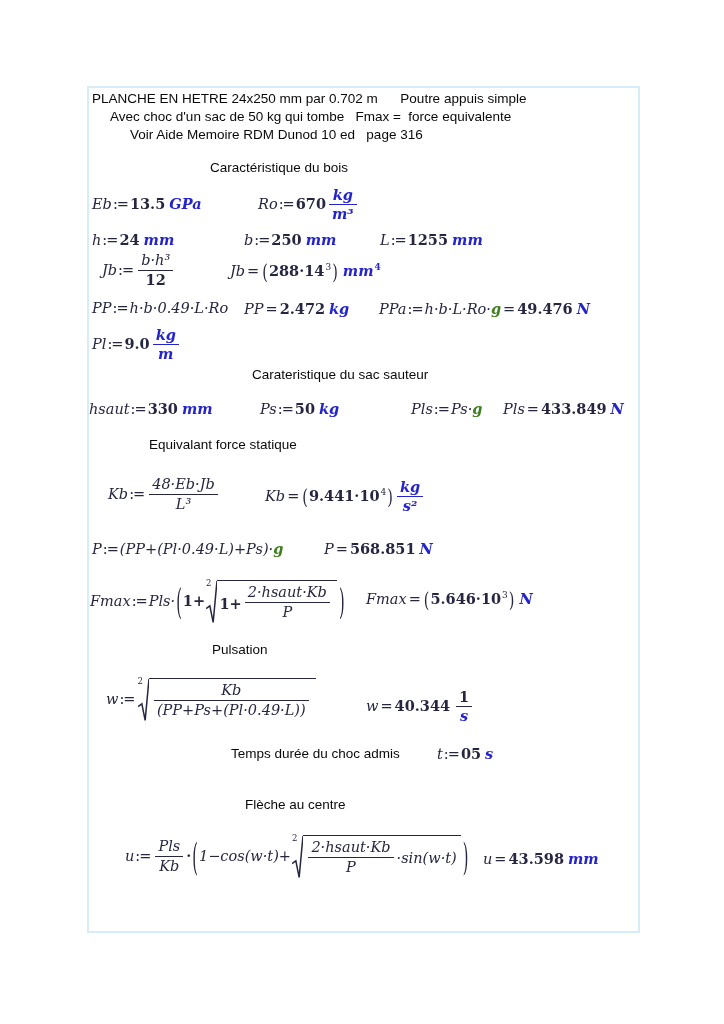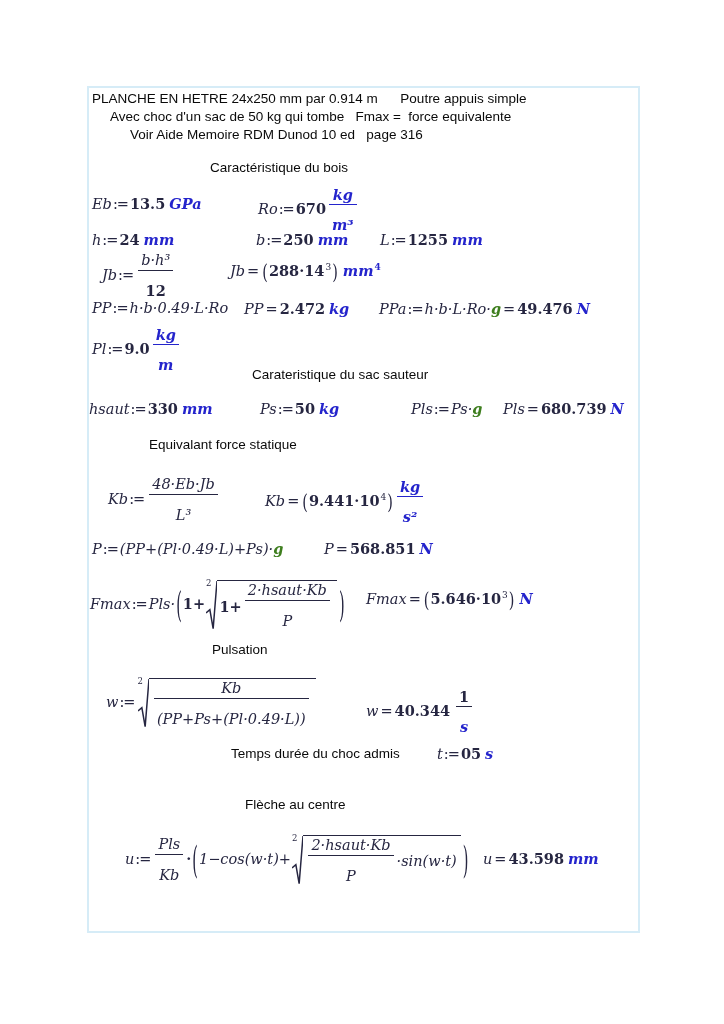--- a/index.html
+++ b/index.html
@@ -13,55 +13,55 @@
       color:#262641;}
   .mi{font-style:italic;}
   .up{font-style:normal;font-weight:bold;}
   .asn{font-style:normal;letter-spacing:-1px;margin:0 2px 0 1px;}
   .eqs{font-style:normal;margin:0 2px;}
   .unit{color:#2424cc;font-weight:bold;font-style:italic;margin-left:4px;}
   .grav{color:#3e7e1e;font-weight:bold;font-style:italic;}
   .sup{font-style:normal;font-size:9px;position:relative;top:-6px;margin-left:1px;}
   .frac{display:inline-block;text-align:center;vertical-align:middle;margin:0 3px;}
   .frac .fnum{display:block;padding:0 3px 1px 3px;line-height:1.1;}
-  .frac .fden{display:block;border-top:1.3px solid currentColor;padding:12px 3px 0 3px;line-height:1.15;text-align:center;}
+  .frac .fden{display:block;border-top:1.3px solid currentColor;padding:1px 3px 0 3px;line-height:1.15;text-align:center;}
   .sqrt{display:inline-flex;align-items:stretch;vertical-align:middle;margin:0 1px;}
   .sqidx{font-style:normal;font-size:8.5px;align-self:flex-start;margin:-2px -5px 0 0;
          position:relative;z-index:2;}
   .sqsign{width:11px;align-self:stretch;display:block;}
   .sqsign svg{width:100%;height:100%;display:block;}
   .sqbody{display:inline-flex;align-items:center;border-top:1.4px solid currentColor;
           padding:2px 4px 1px 2px;}
   .bp{display:inline-block;font-style:normal;vertical-align:middle;
       transform:scaleY(var(--sy,1.3));padding:0 1px;}
 </style>
 </head>
 <body>
 
 <div>
   <div class="sheet"></div>
 
-  <div class="txt" style="left:92px;top:91px;">PLANCHE EN HETRE 24x250 mm par 0.914 m      Poutre appuis simple</div>
+  <div class="txt" style="left:92px;top:91px;">PLANCHE EN HETRE 24x250 mm par 0.702 m      Poutre appuis simple</div>
   <div class="txt" style="left:110px;top:109px;">Avec choc d'un sac de 50 kg qui tombe   Fmax =  force equivalente</div>
   <div class="txt" style="left:130px;top:127px;">Voir Aide Memoire RDM Dunod 10 ed   page 316</div>
 
   <div class="txt" style="left:210px;top:160px;">Caractéristique du bois</div>
 
   <div class="eq" style="left:92px;top:195px;">
     <span class="mi">Eb</span><span class="asn">:=</span><span class="up">13.5</span><span class="unit">GPa</span>
   </div>
 
   <div class="eq" style="left:258px;top:187px;">
     <span class="mi">Ro</span><span class="asn">:=</span><span class="up">670</span><span class="frac unit"><span class="fnum">kg</span><span class="fden">m³</span></span>
   </div>
 
   <div class="eq" style="left:92px;top:231px;">
     <span class="mi">h</span><span class="asn">:=</span><span class="up">24</span><span class="unit">mm</span>
   </div>
-  <div class="eq" style="left:244px;top:231px;margin-left:12px;">
+  <div class="eq" style="left:244px;top:231px;">
     <span class="mi">b</span><span class="asn">:=</span><span class="up">250</span><span class="unit">mm</span>
   </div>
   <div class="eq" style="left:380px;top:231px;">
     <span class="mi">L</span><span class="asn">:=</span><span class="up">1255</span><span class="unit">mm</span>
   </div>
 
   <div class="eq" style="left:92px;top:253px;margin-left:10px;">
     <span class="mi">Jb</span><span class="asn">:=</span><span class="frac"><span class="fnum mi">b·h³</span><span class="fden up">12</span></span>
   </div>
   <div class="eq" style="left:230px;top:262px;">
@@ -87,21 +87,21 @@
   <div class="eq" style="left:89px;top:400px;">
     <span class="mi">hsaut</span><span class="asn">:=</span><span class="up">330</span><span class="unit">mm</span>
   </div>
   <div class="eq" style="left:260px;top:400px;">
     <span class="mi">Ps</span><span class="asn">:=</span><span class="up">50</span><span class="unit">kg</span>
   </div>
   <div class="eq" style="left:366px;top:400px;margin-left:45px;">
     <span class="mi">Pls</span><span class="asn">:=</span><span class="mi">Ps·</span><span class="grav">g</span>
   </div>
   <div class="eq" style="left:503px;top:400px;">
-    <span class="mi">Pls</span><span class="eqs">=</span><span class="up">680.739</span><span class="unit">N</span>
+    <span class="mi">Pls</span><span class="eqs">=</span><span class="up">433.849</span><span class="unit">N</span>
   </div>
 
   <div class="txt" style="left:149px;top:437px;">Equivalant force statique</div>
 
   <div class="eq" style="left:108px;top:477px;">
     <span class="mi">Kb</span><span class="asn">:=</span><span class="frac"><span class="fnum mi">48·Eb·Jb</span><span class="fden mi">L³</span></span>
   </div>
   <div class="eq" style="left:265px;top:479px;">
     <span class="mi">Kb</span><span class="eqs">=</span><span class="bp" style="--sy:1.35">(</span><span class="up">9.441·10</span><span class="sup">4</span><span class="bp" style="--sy:1.35">)</span><span class="frac unit"><span class="fnum">kg</span><span class="fden">s²</span></span>
   </div>

